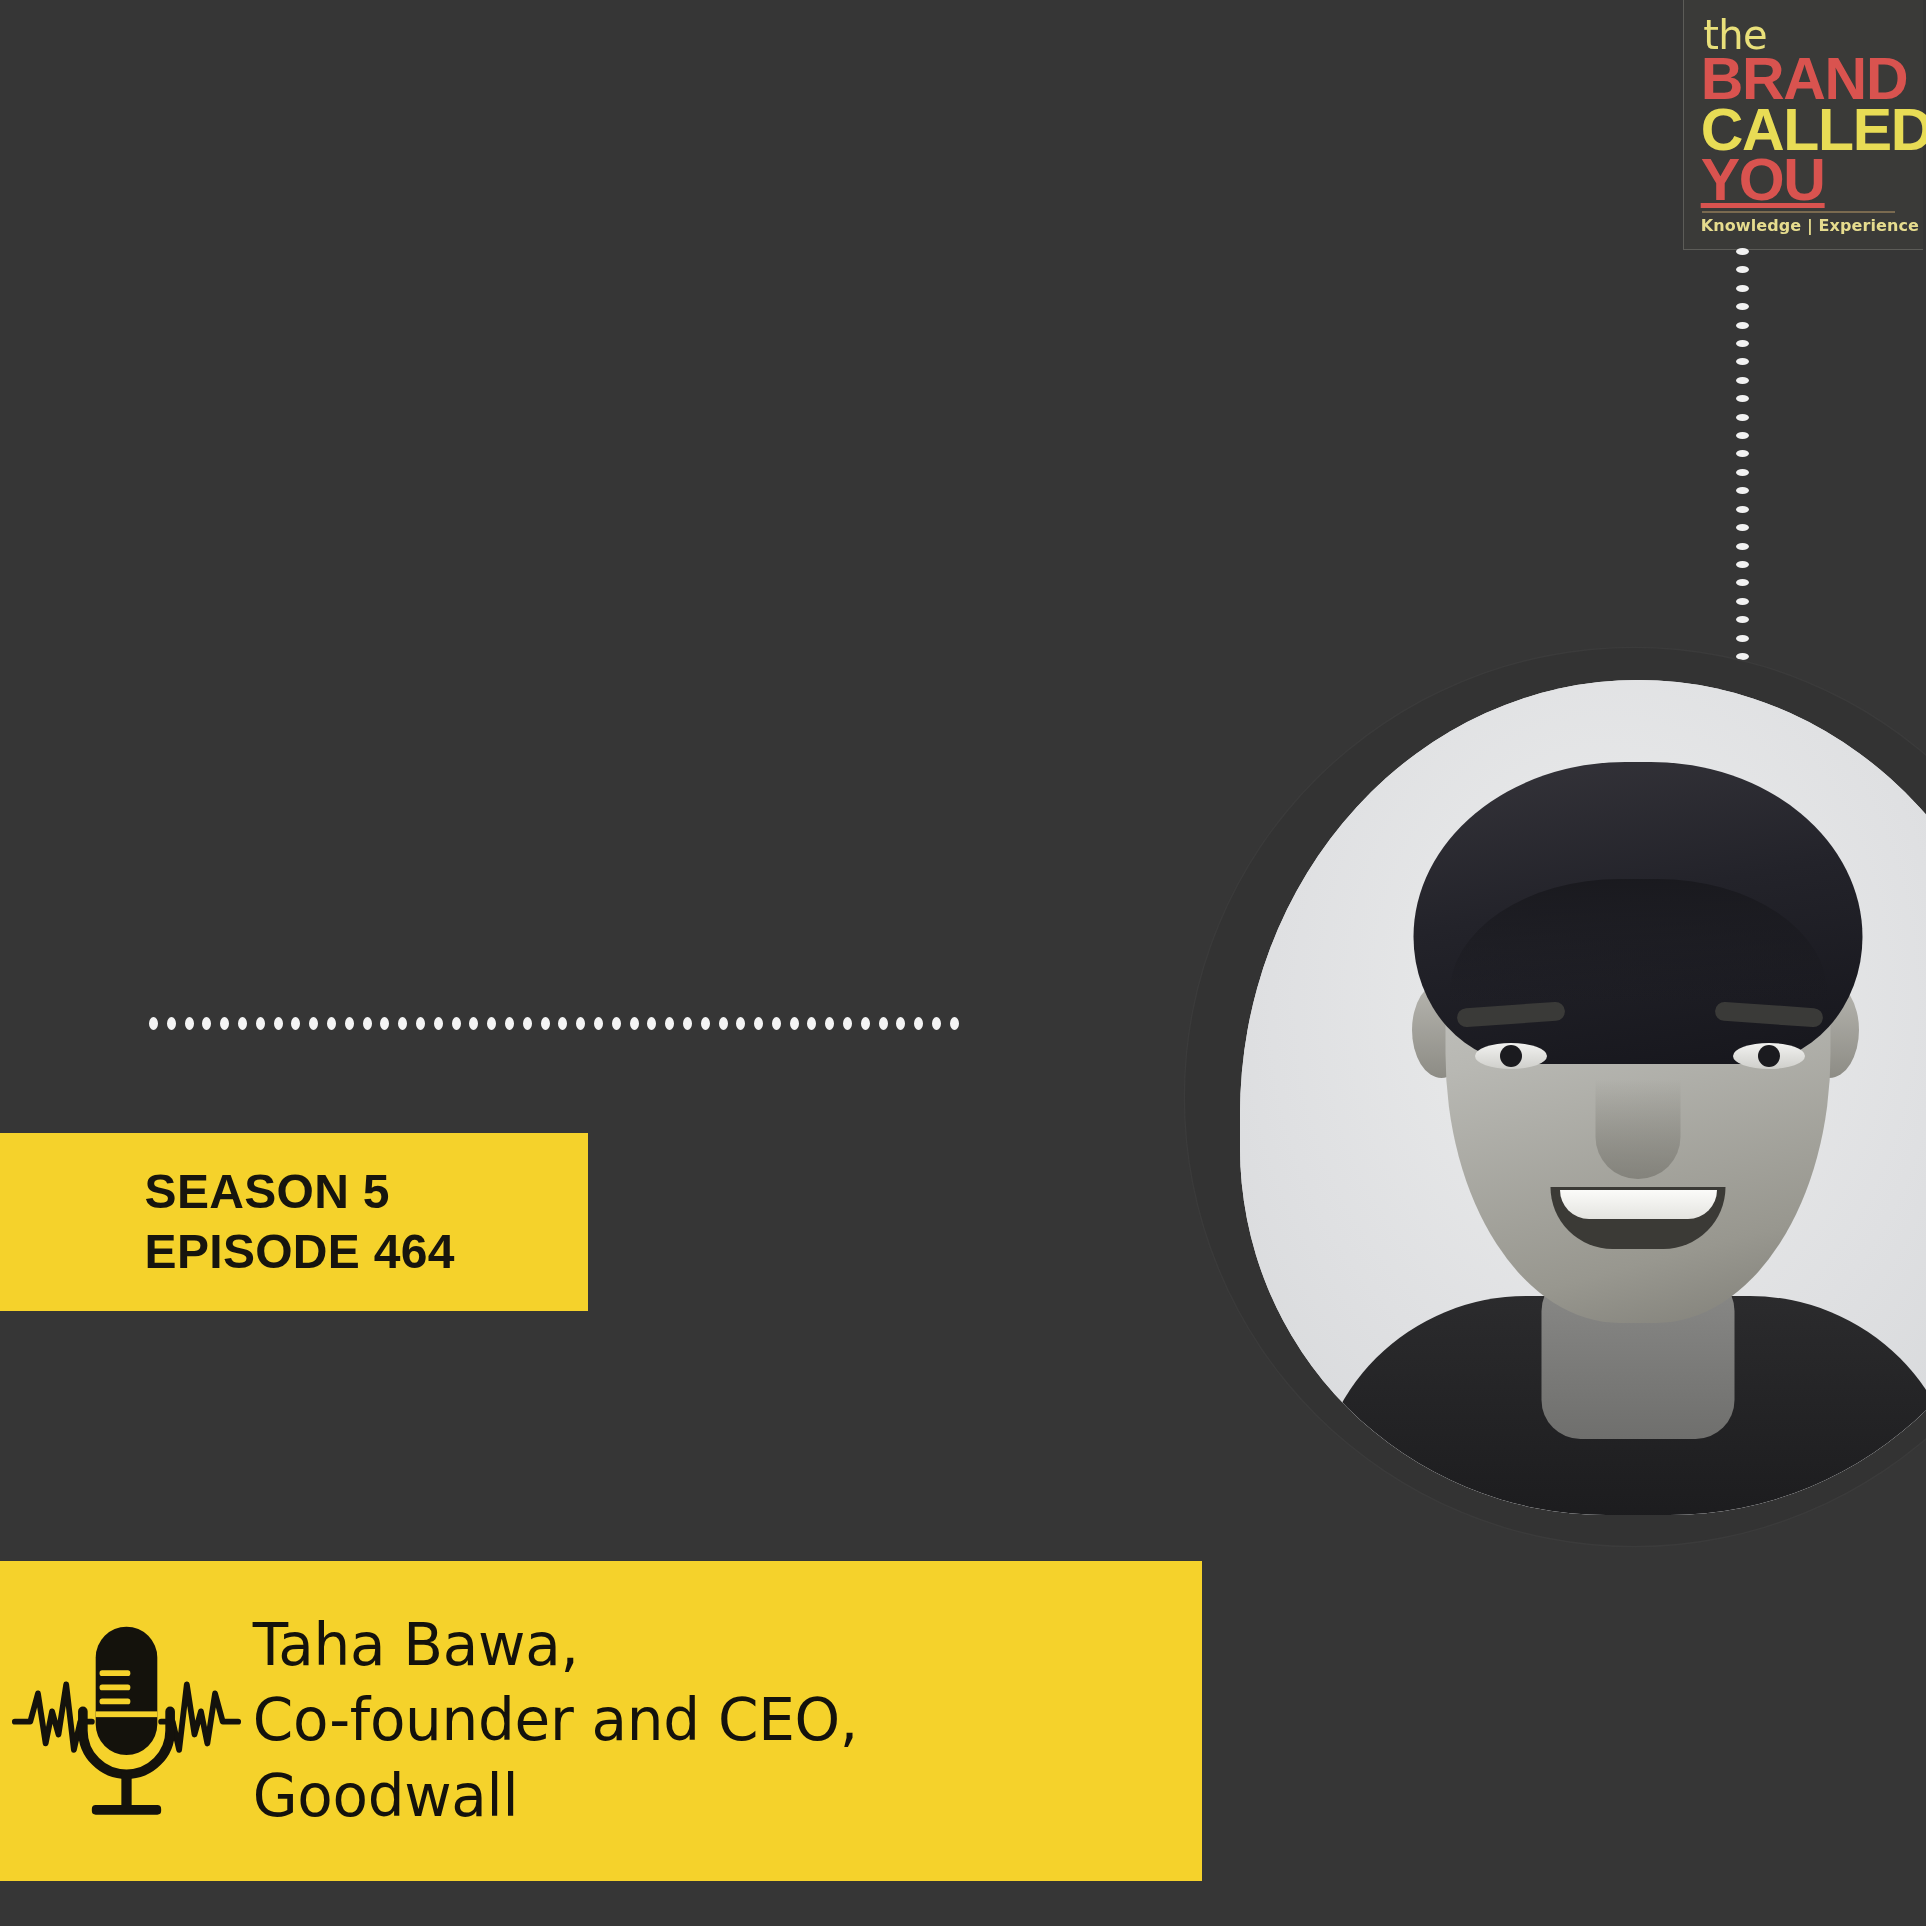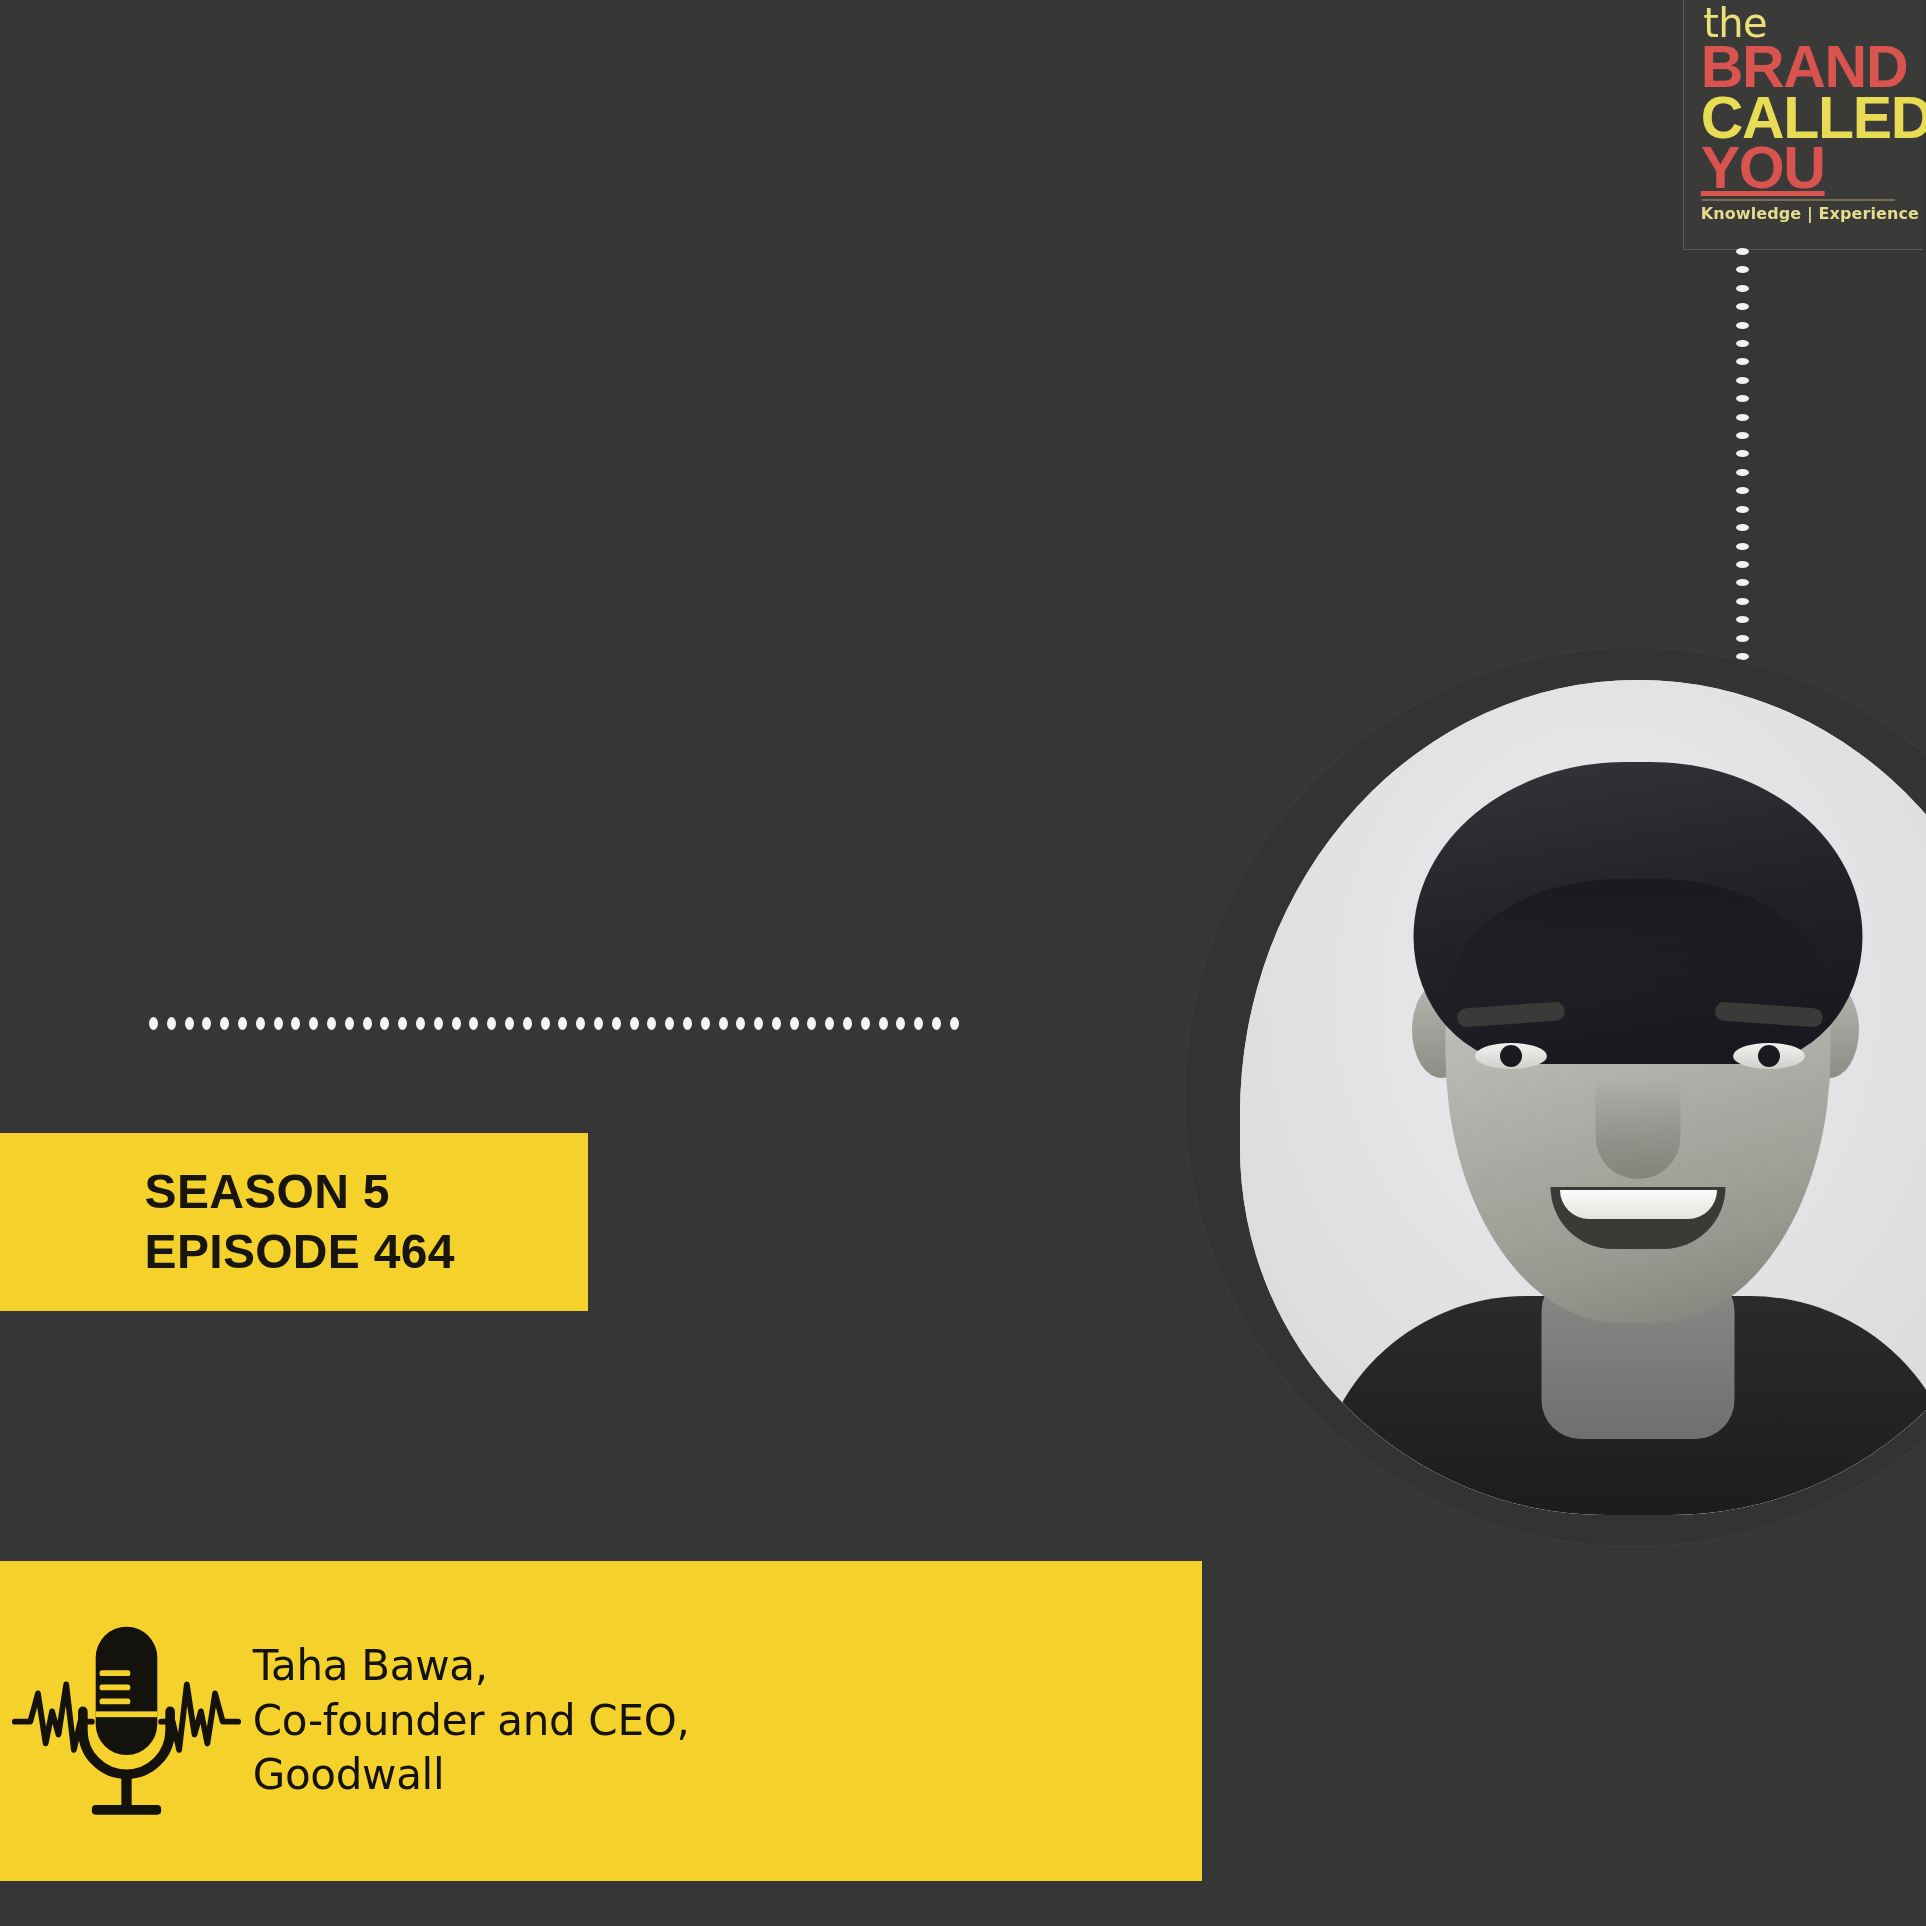--- a/index.html
+++ b/index.html
@@ -23,20 +23,21 @@
     border-bottom:1.9px solid #5c5c58;
     padding:9px 13px 6.4px 16.7px;
     display:flex; flex-direction:column;
     align-items:flex-start; justify-content:flex-start;
   }
   .logo-the{
     font-family:"DejaVu Sans", sans-serif;
     font-size:40px; font-weight:400; line-height:0.92;
     color:#e9e07a; letter-spacing:-0.6px;
     margin-left:2.6px;
+    margin-top:12px;
   }
   .logo-word{
     font-family:"Liberation Sans", sans-serif;
     font-weight:700; line-height:0.86;
     letter-spacing:-1.3px;
     white-space:nowrap;
   }
   .logo-brand{ font-size:59px; color:#d9534f; }
   .logo-called{ font-size:59px; color:#e8dc55; }
   .logo-you{ font-size:59px; color:#d9534f;text-decoration:underline; }
@@ -214,21 +215,21 @@
   #mic-icon{
     width:254px; flex:0 0 254px;
     display:flex; align-items:center; justify-content:center;
     padding-left:11.6px;
   }
   #guest-text{
     flex:1 1 auto;
     padding-left:5.1px;
     font-family:"DejaVu Sans", sans-serif;
     font-weight:400;
-    font-size:42px;
+    font-size:58px;
     line-height:1.30;
     color:#14120c;
     letter-spacing:-0.3px;
     white-space:nowrap;
   }
   #guest-text div{ display:block; }
 </style>
 </head>
 <body>
 

